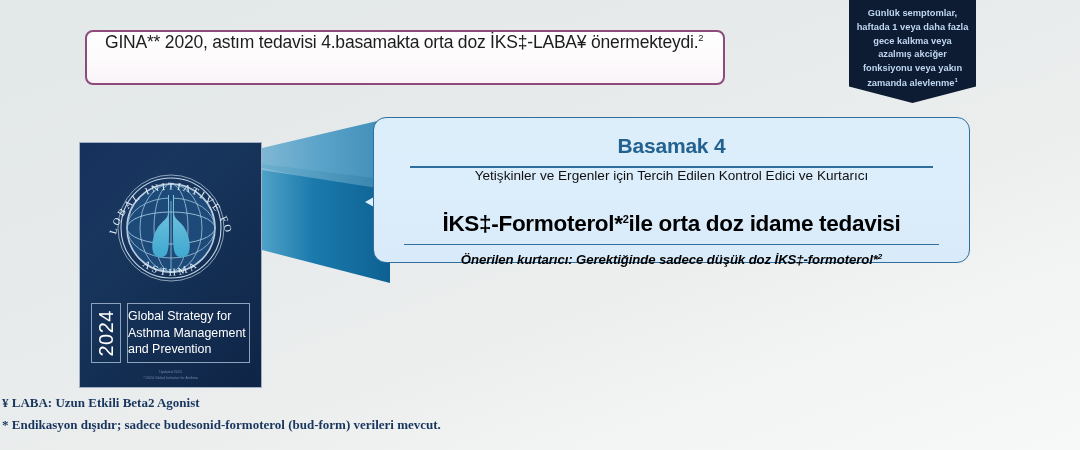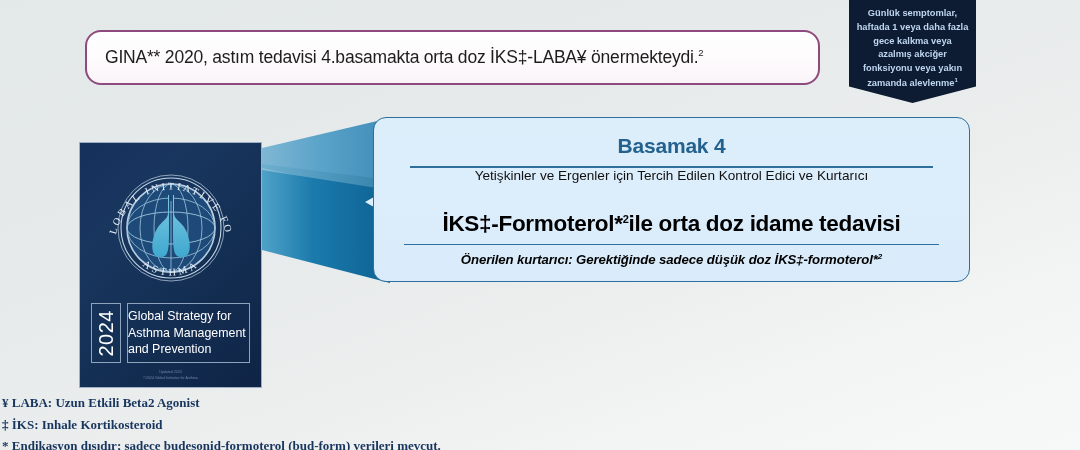--- a/index.html
+++ b/index.html
@@ -18,28 +18,28 @@
   .stage {
     position: absolute;
     inset: 0;
   }
 
   
   .gina-callout {
     position: absolute;
     left: 85px;
     top: 30px;
-    width: 735px;
+    width: 640px;
     height: 55px;
     background: linear-gradient(180deg, #ffffff 0%, #fdfafc 60%, #faf4f8 100%);
     border: 2.2px solid #8e4a7d;
-    border-radius: 16px;
-    box-sizing: border-box;
-    display: flex;
-    align-items: center;
+    border-radius: 8px;
+    box-sizing: border-box;
+    display: flex;
+    align-items: flex-start;
     padding: 0 18px;
   }
   .gina-callout-text {
     font-size: 17.5px;
     color: #1d1d1d;
     letter-spacing: -0.2px;
     white-space: nowrap;
     font-family: "Liberation Sans", sans-serif;
   }
   .gina-callout-text sup {
@@ -160,21 +160,21 @@
     line-height: 1.7;
     font-family: "Liberation Sans", sans-serif;
   }
 
   
   .step-panel {
     position: absolute;
     left: 373px;
     top: 117px;
     width: 597px;
-    height: 165px;
+    height: 146px;
     background: linear-gradient(180deg, #ddeefb 0%, #dcedfb 50%, #d9ebfa 100%);
     border: 1.6px solid #2f6f9e;
     border-radius: 13px;
     box-sizing: border-box;
     padding: 10px 22px 8px 22px;
   }
   .step-title {
     text-align: center;
     color: #23628f;
     font-size: 21px;
@@ -336,17 +336,16 @@
     <div class="step-title">Basamak 4</div>
     <div class="rule-top"></div>
     <div class="step-sub">Yetişkinler ve Ergenler için Tercih Edilen Kontrol Edici ve Kurtarıcı</div>
     <div class="step-main"><span>İKS‡-Formoterol*</span><sup>2</sup><span>ile orta doz idame tedavisi</span></div>
     <div class="rule-bot"></div>
     <div class="step-rescue"><span>Önerilen kurtarıcı: Gerektiğinde sadece düşük doz İKS‡-formoterol*</span><sup>2</sup></div>
   </div>
 
   <div class="footnotes">
     <div class="footnote-line">¥ LABA: Uzun Etkili Beta2 Agonist</div>
-    <div class="footnote-line">‡ İKS: Inhale Kortikosteroid</div>
     <div class="footnote-line">* Endikasyon dışıdır; sadece budesonid-formoterol (bud-form) verileri mevcut.</div>
   </div>
 
 </div>
 
 </body></html>

